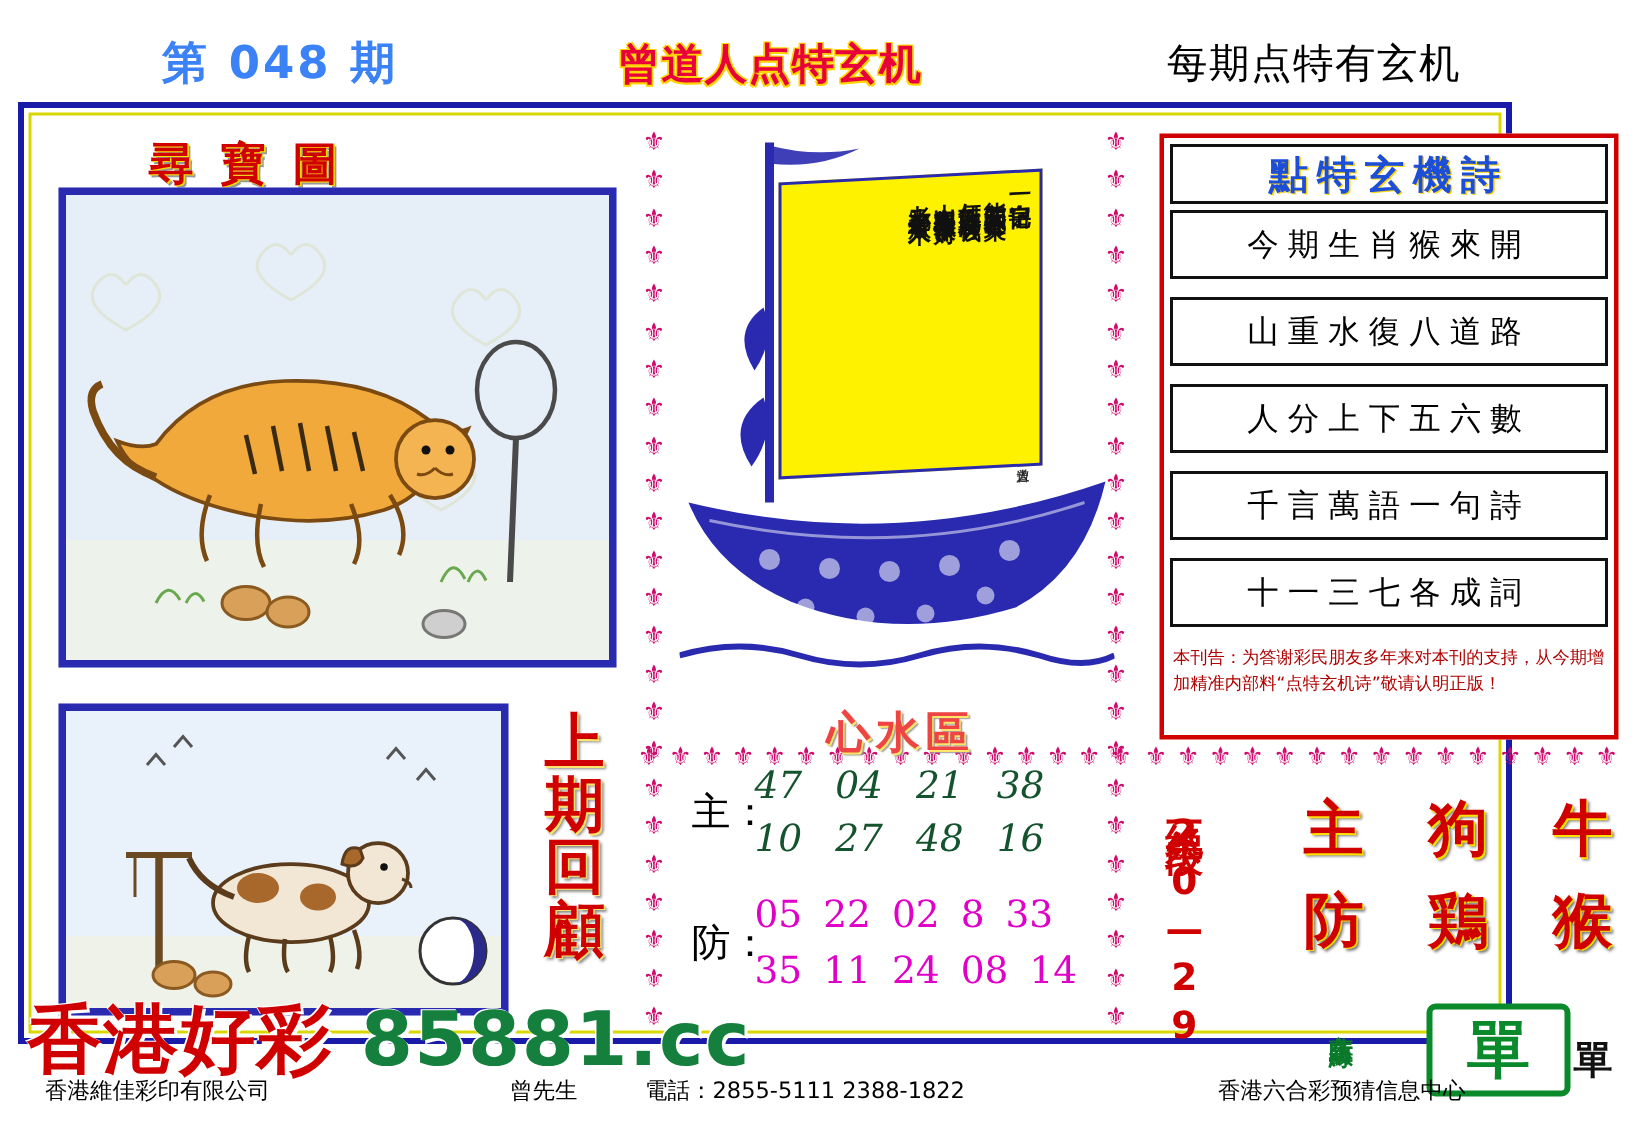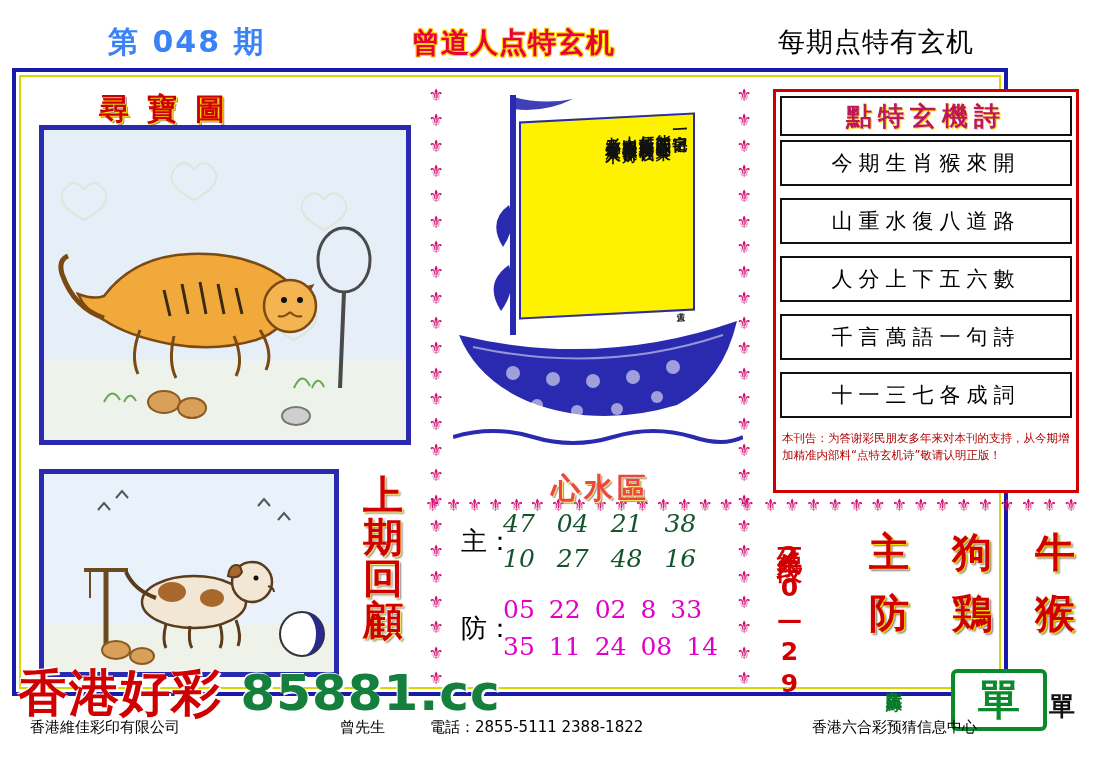--- a/index.html
+++ b/index.html
@@ -117,21 +117,21 @@
 
   
   .poem-box {
     position: absolute; left: 752px; top: 12px; width: 306px; height: 404px;
     border: 3px solid #d10000; background: #fff;
     padding: 4px;
   }
   .poem-title {
     height: 40px; border: 2px solid #111; background: #fff;
     display: flex; align-items: center; justify-content: center;
-    font-size: 26px; font-weight: bold; color: #be185d;
+    font-size: 26px; font-weight: bold; color: #1d4ed8;
     letter-spacing: 6px;
     text-shadow: 1px 1px 0 #ffd400;
     margin-bottom: 4px;
   }
   .poem-line {
     height: 46px; border: 2px solid #111; margin-bottom: 12px;
     display: flex; align-items: center; justify-content: center;
     font-size: 21px; color: #000; letter-spacing: 6px;
     font-family: "DejaVu Serif", serif;
   }

